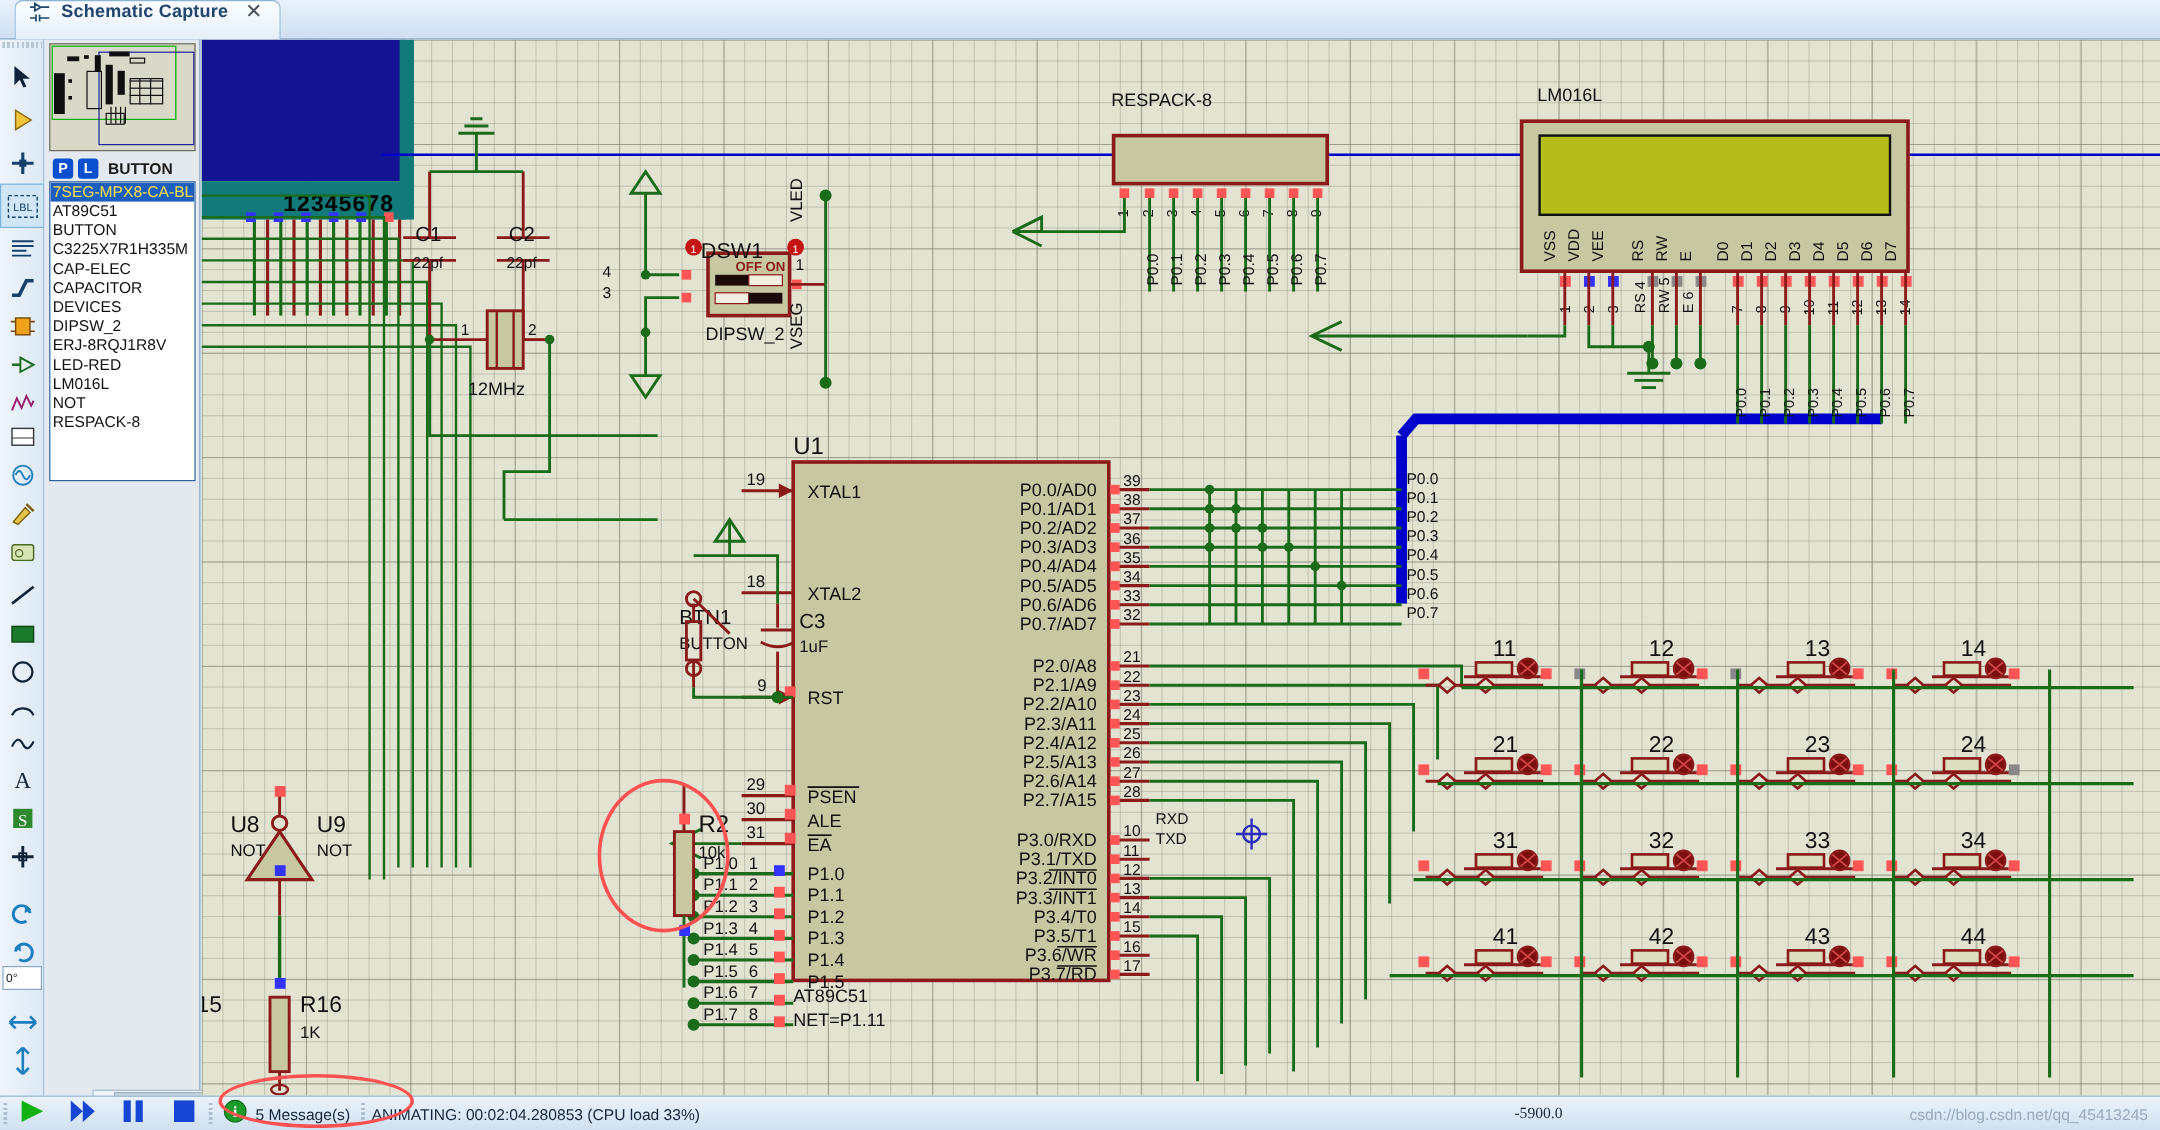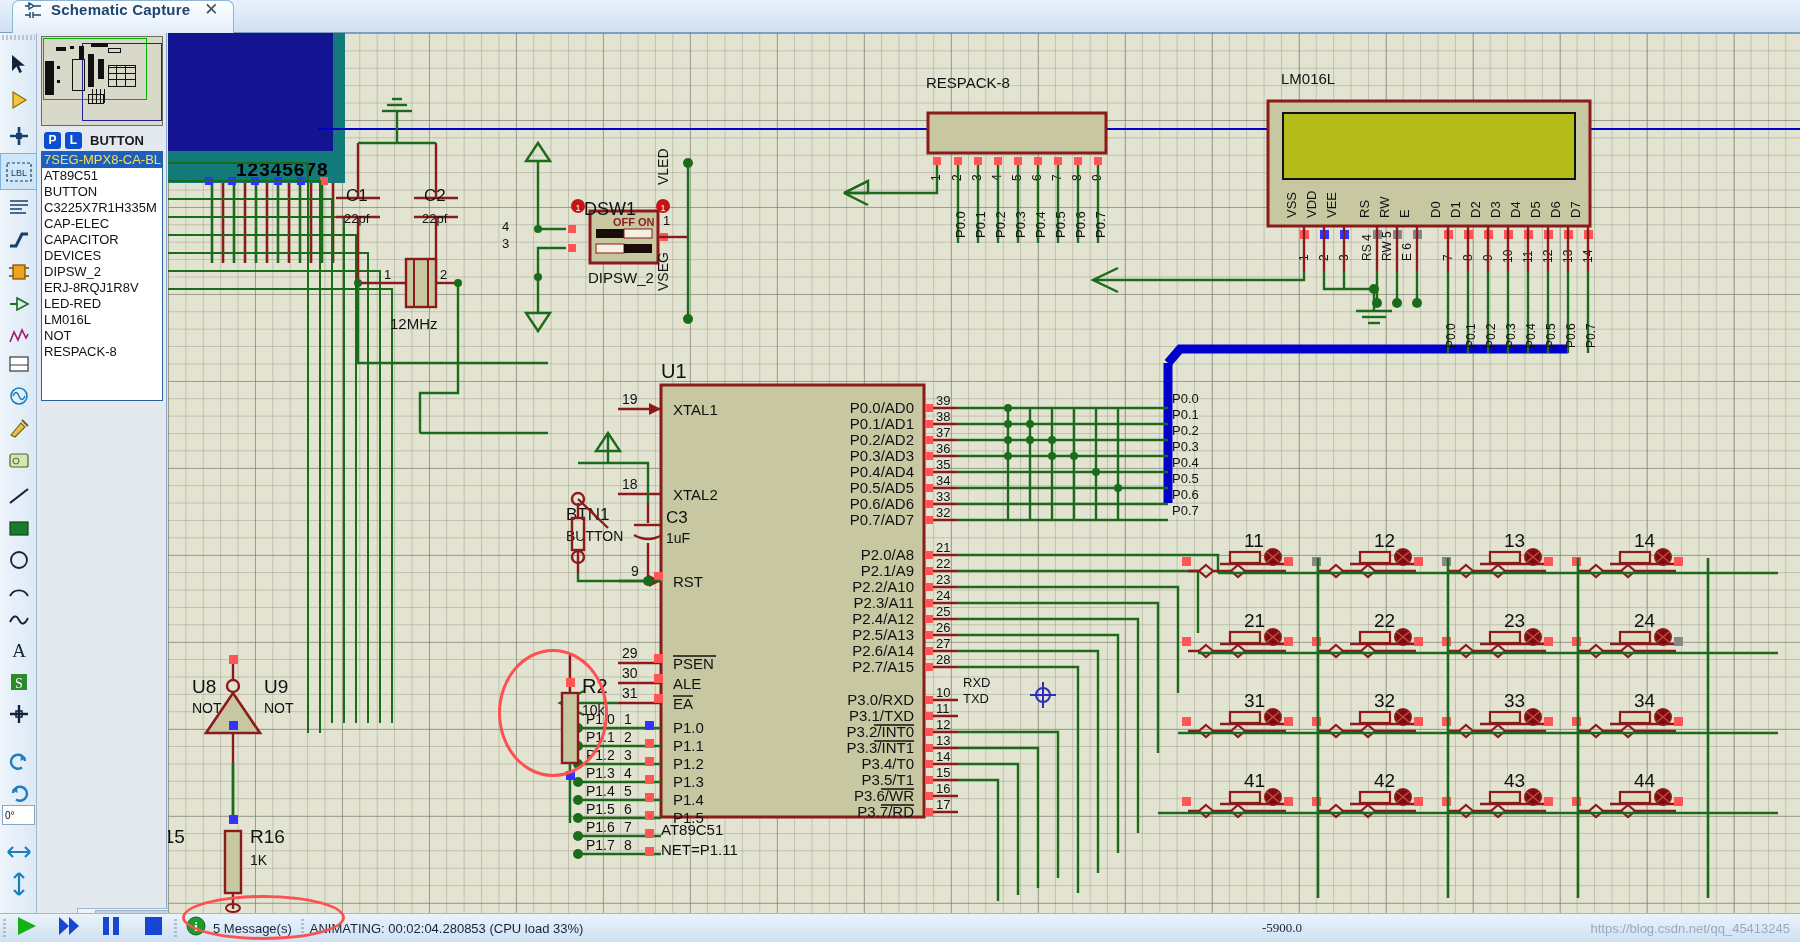--- a/index.html
+++ b/index.html
@@ -1330,18 +1330,18 @@
         <svg width="20" height="20" viewBox="0 0 20 20">
             <circle cx="10" cy="10" r="9" fill="#1a9b2a" stroke="#0d6b18"></circle>
             <text x="10" y="15" font-size="13" font-weight="bold" text-anchor="middle" font-family="Liberation Serif" fill="#fff">i</text>
           </svg>
       </span>
       <span class="msgtext">5 Message(s)</span>
     </span>
     <span class="grip"></span>
     <span class="animtext">ANIMATING: 00:02:04.280853 (CPU load 33%)</span>
     <span class="coordtext">-5900.0</span>
-    <span class="watermark">https://blog.csdn.net/qq_45413245</span>
+    <span class="watermark">csdn://blog.csdn.net/qq_45413245</span>
   </div>
 
   <div class="annot" style="left:182px; top:895px; width:163px; height:45px;"></div>
 
 </div>
 
 </body></html>

